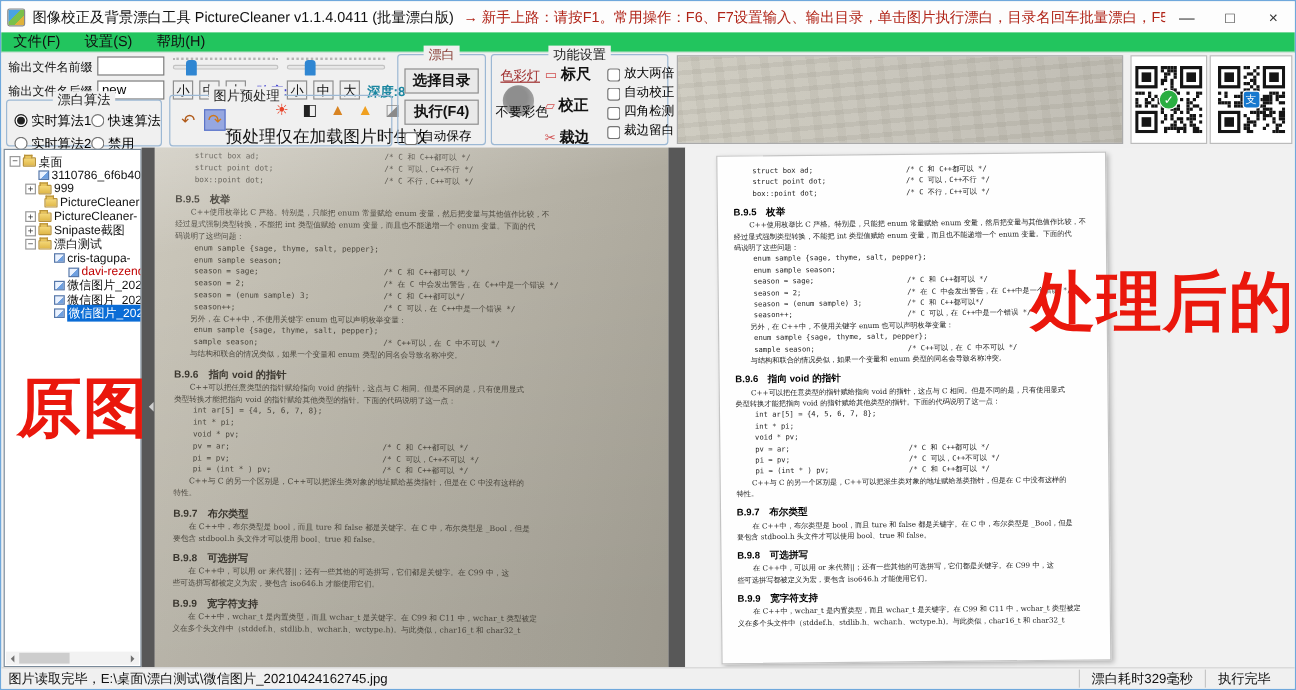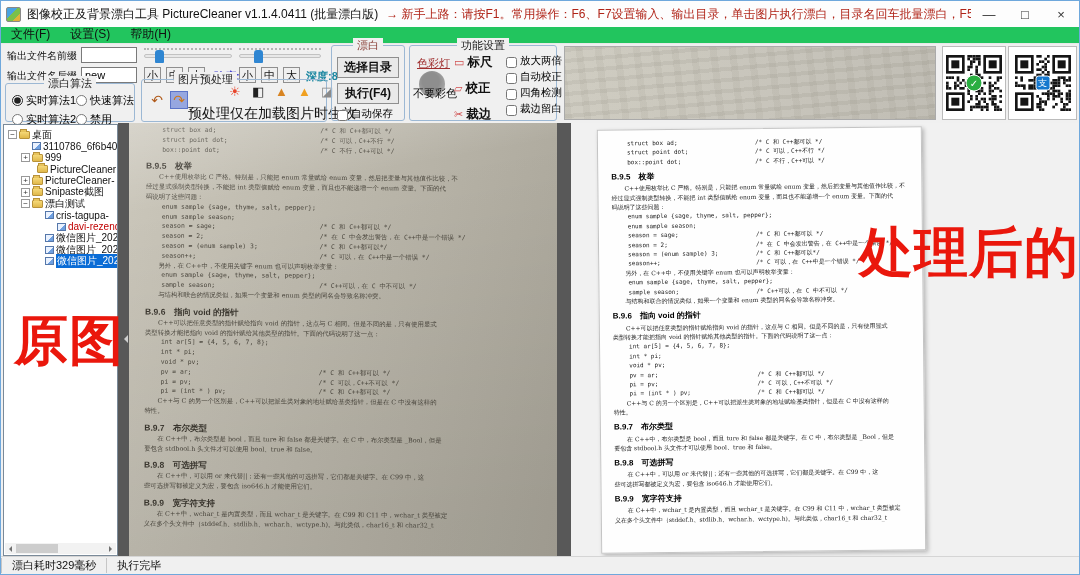--- a/index.html
+++ b/index.html
@@ -811,15 +811,16 @@
           <div class="dl p0">义在多个头文件中（stddef.h、stdlib.h、wchar.h、wctype.h)。与此类似，char16_t 和 char32_t</div>
         </div>
     </div>
   </div>
 </div>
 
 <div class="annotation anno-left">原图</div>
 <div class="annotation anno-right">处理后的</div>
 
 <div class="statusbar">
+  <span class="status-left">图片读取完毕，E:\桌面\漂白测试\微信图片_20210424162745.jpg</span>
   <span class="status-seg">漂白耗时329毫秒</span>
   <span class="status-seg">执行完毕</span>
 </div>
 
 </body></html>

